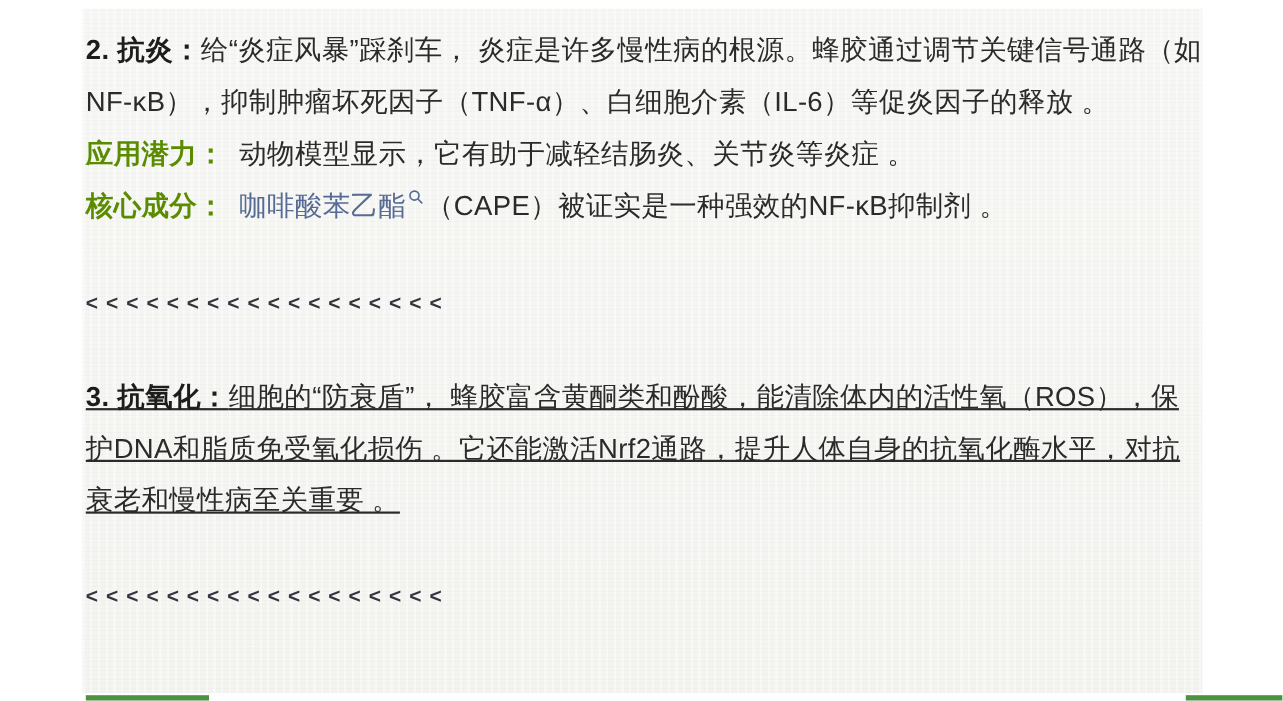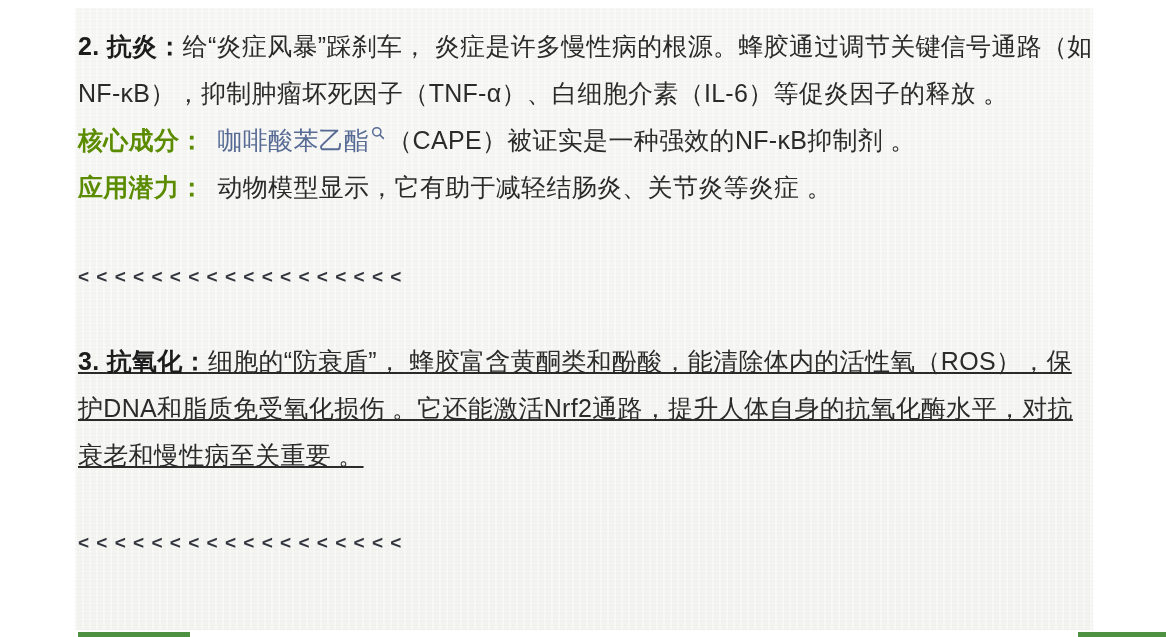--- a/index.html
+++ b/index.html
@@ -82,26 +82,26 @@
 </head>
 <body>
 
 <div class="canvas">
 
   <div class="paper">
     <div class="content">
 
       <p class="para"><strong class="heading-bold">2. 抗炎：</strong><span>给“炎症风暴”踩刹车， 炎症是许多慢性病的根源。蜂胶通过调节关键信号通路（如NF-κB），抑制肿瘤坏死因子（TNF-α）、白细胞介素（IL-6）等促炎因子的释放 。</span></p>
 
+      <p class="para"><strong class="label-green">应用潜力：</strong><span>动物模型显示，它有助于减轻结肠炎、关节炎等炎症 。</span></p>
+
       <p class="para"><strong class="label-green">核心成分：</strong><a class="term-link"><span>咖啡酸苯乙酯</span><span class="sup-icon"><svg width="14" height="14" viewBox="0 0 14 14" aria-hidden="true">
                 <circle cx="5.8" cy="5.8" r="4.1" fill="none" stroke="#576b95" stroke-width="1.5"></circle>
                 <line x1="8.9" y1="8.9" x2="12.4" y2="12.4" stroke="#576b95" stroke-width="1.5" stroke-linecap="round"></line>
               </svg></span></a><span>（CAPE）被证实是一种强效的NF-κB抑制剂 。</span></p>
-
-      <p class="para"><strong class="label-green">应用潜力：</strong><span>动物模型显示，它有助于减轻结肠炎、关节炎等炎症 。</span></p>
 
       <p class="separator">&lt; &lt; &lt; &lt; &lt; &lt; &lt; &lt; &lt; &lt; &lt; &lt; &lt; &lt; &lt; &lt; &lt; &lt;</p>
 
       <p class="para para-3"><strong class="heading-bold">3. 抗氧化：</strong><span>细胞的“防衰盾”， 蜂胶富含黄酮类和酚酸，能清除体内的活性氧（ROS），保护DNA和脂质免受氧化损伤 。它还能激活Nrf2通路，提升人体自身的抗氧化酶水平，对抗衰老和慢性病至关重要 。</span></p>
 
       <p class="separator second">&lt; &lt; &lt; &lt; &lt; &lt; &lt; &lt; &lt; &lt; &lt; &lt; &lt; &lt; &lt; &lt; &lt; &lt;</p>
 
     </div>
   </div>
 

